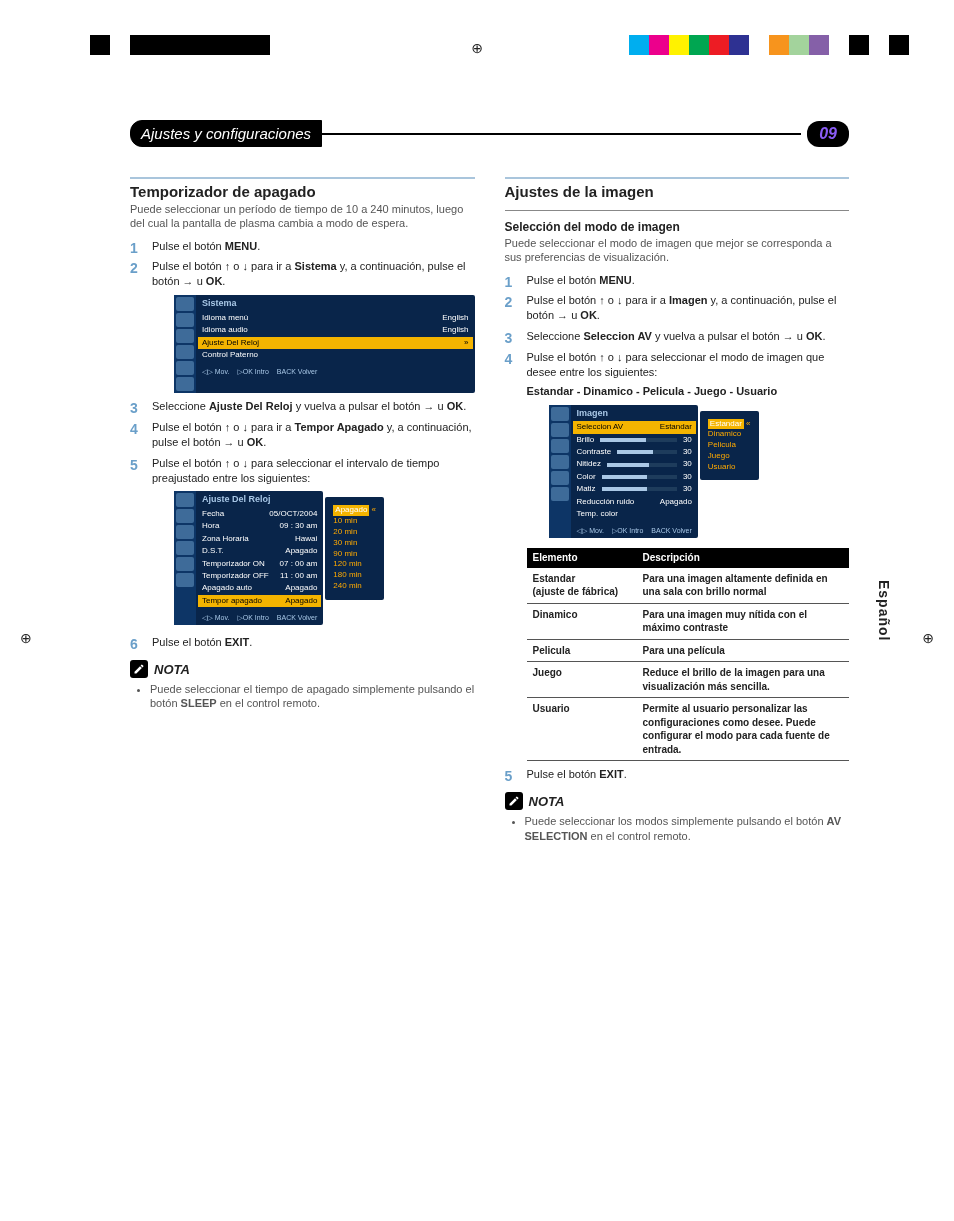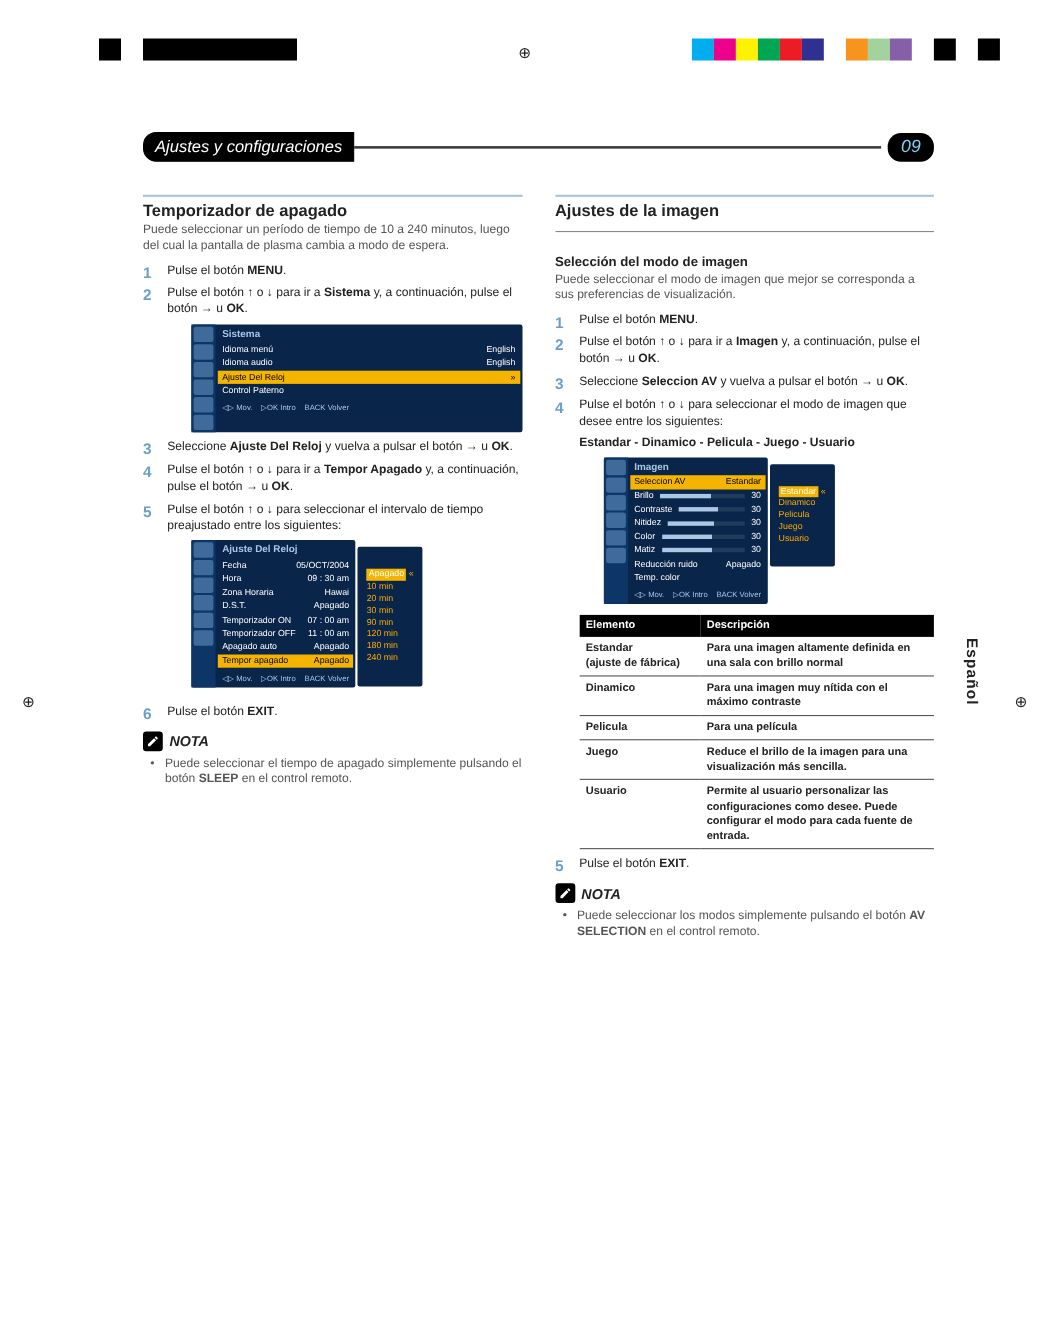--- a/index.html
+++ b/index.html
@@ -40,34 +40,34 @@
     border: 1px solid #000;
     position: relative;
   }
   .header-label::before, .header-label::after {
     content: '';
     position: absolute;
   }
   .header-line { flex: 1; border-top: 1px solid #000; border-bottom: 1px solid #000; height: 2px; }
   .header-chapter {
     background: #000;
-    color: #7dd3fc;
-    font-weight: normal;
+    color: #8b5cf6;
+    font-weight: bold;
     font-size: 16px;
     font-style: italic;
     padding: 4px 12px;
     border-radius: 12px;
     margin-left: 6px;
   }
 
   .columns { display: flex; gap: 30px; }
   .col { flex: 1; min-width: 0; }
 
   h2 { font-size: 15px; font-weight: bold; margin-bottom: 2px; border-top: 2px solid #a9c5dc; padding-top: 4px; }
-  h3 { font-size: 12px; font-weight: bold; margin: 10px 0 2px 0; border-top: 1px solid #888; padding-top: 20px; }
+  h3 { font-size: 12px; font-weight: bold; margin: 10px 0 2px 0; border-top: 1px solid #888; padding-top: 9px; }
   .intro { color: #555; margin-bottom: 8px; line-height: 1.3; }
 
   ol.steps { list-style: none; counter-reset: step; }
   ol.steps > li { counter-increment: step; padding-left: 22px; position: relative; margin-bottom: 6px; line-height: 1.35; }
   ol.steps > li::before {
     content: counter(step);
     position: absolute;
     left: 0;
     top: 0;
     font-weight: bold;
@@ -104,21 +104,21 @@
   .osd-title { color: #a8c7e6; font-weight: bold; font-size: 9px; margin-bottom: 2px; }
   .osd-row { display: flex; justify-content: space-between; padding: 1px 0; }
   .osd-row.hl { background: #f4b400; color: #000; margin: 0 -4px; padding: 1px 4px; }
   .osd-row .bar { flex: 1; margin: 0 6px; height: 4px; background: linear-gradient(to right, #aac8e6 60%, #1e3c5c 60%); align-self: center; }
   .osd-foot { display: flex; gap: 8px; font-size: 7px; color: #a8c7e6; margin-top: 6px; }
   .osd-foot span { white-space: nowrap; }
   .osd-popup {
     background: #09254a;
     color: #ffaa00;
     font-size: 8px;
-    padding: 20px 8px;
+    padding: 8px 8px;
     margin: 6px 0 6px 2px;
     border-radius: 2px;
     min-width: 55px;
   }
   .osd-popup .sel { color: #fff; background: #f4b400; display: inline-block; padding: 0 2px; }
   .osd-wrap { display: flex; align-items: flex-start; margin: 6px 0 10px 22px; }
 
   .mode-line { font-weight: bold; margin-top: 4px; }
 
   .note-heading { display: flex; align-items: center; gap: 6px; margin: 10px 0 4px 0; }

